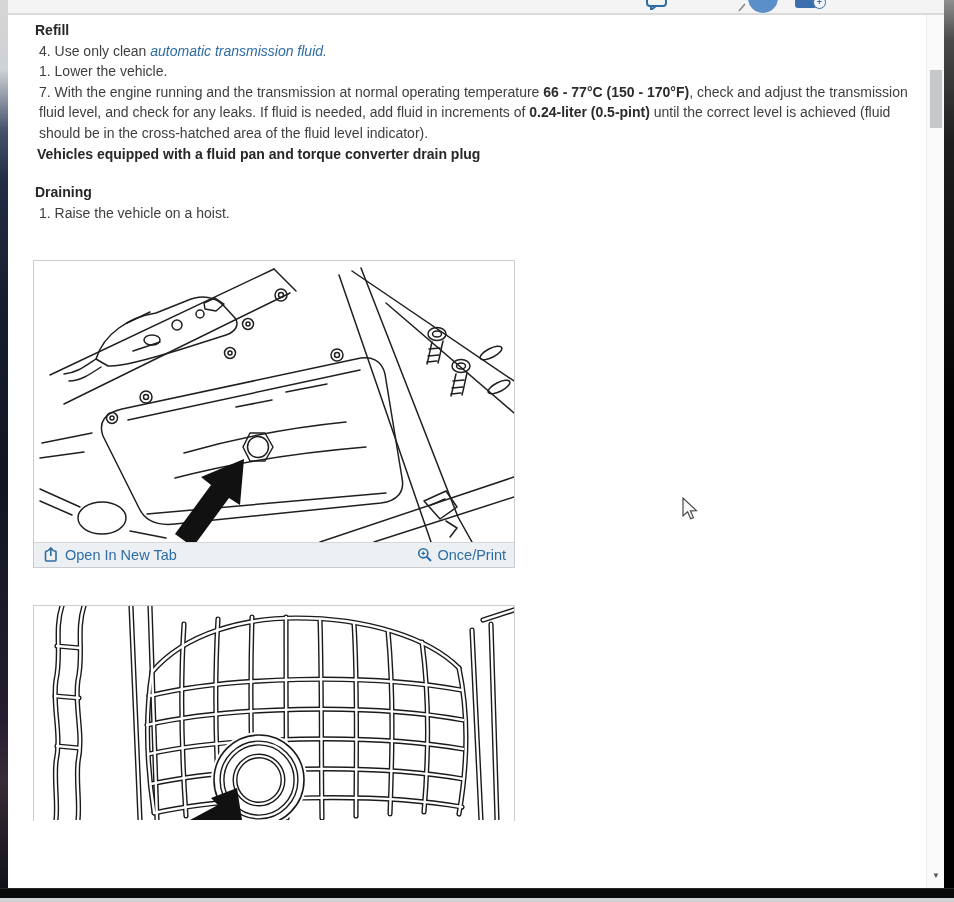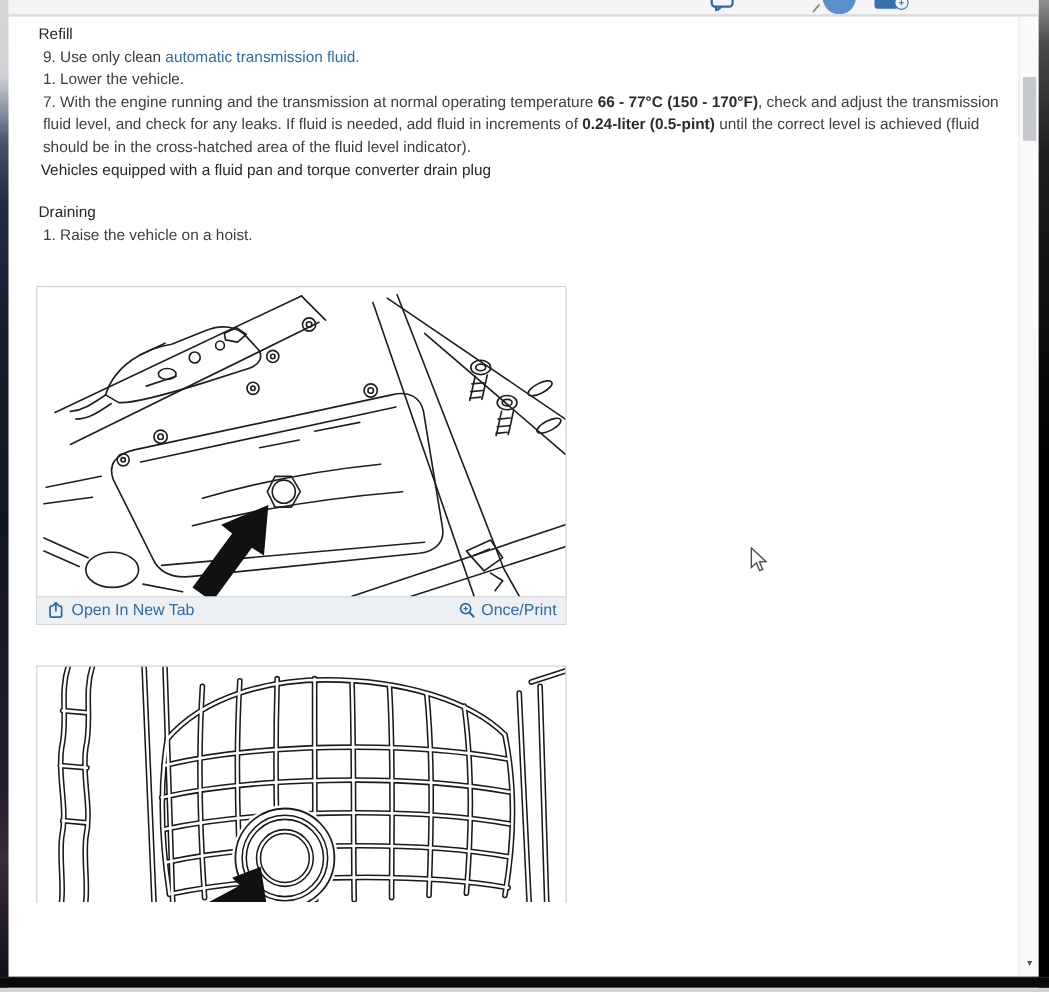--- a/index.html
+++ b/index.html
@@ -33,27 +33,27 @@
 
   
   .scrollbar { position:absolute; left:918px; top:0; width:18px; height:888px; background:#fafafa; border-left:1px solid #e9e9e9; z-index:5; }
   .sb-thumb { position:absolute; left:3px; top:70px; width:12px; height:58px; background:#c6c9cc; }
   .sb-up { position:absolute; left:0; top:-3px; width:18px; text-align:center; font-size:8px; color:#8a8a8a; }
   .sb-down { position:absolute; left:0; bottom:8px; width:18px; text-align:center; font-size:8px; color:#555; cursor:default; }
 
   
   .content { position:absolute; left:0; top:17px; width:918px; height:885px; background:#fff; padding:3px 10px 0 27px;
     font-size:14px; line-height:20.6px; color:#3e3e3e; }
-  .h { font-weight:normal; color:#272727; }
+  .h { font-weight:bold; color:#272727; }
   .h-draining { margin-top:18px; }
   .h-sub { padding-left:2px; }
   p.step { padding-left:4px; }
   p.step7 { padding-left:4px; width:874px; }
   b.meas { color:#2b2b2b; }
-  a.txtlink { color:#2e6da4; text-decoration:none; cursor:pointer; }
+  a.txtlink { color:#2e6da4; text-decoration:none; cursor:pointer;font-style:italic; }
 
   
   .figbox { width:482px; margin-left:-2px; border:1px solid #c9ccd0; background:#fff; }
   .figbox1 { margin-top:37px; }
   .figbox1 svg.draw { display:block; width:480px; height:281px; }
   .fig-footer { height:25px; background:#edf0f3; border-top:1px solid #d4d7da; display:flex; justify-content:space-between; padding:0 8px 0 10px; }
   .fig-link { display:flex; align-items:center; gap:5px; color:#2e6da4; font-size:14.5px; text-decoration:none; cursor:pointer; }
   .figbox2 { margin-top:37px; height:216px; border-bottom:none; overflow:hidden; }
   .figbox2 svg.draw { display:block; width:480px; height:214px; }
 
@@ -81,21 +81,21 @@
       </svg>
       <div class="tb-avatar"></div>
       <div class="tb-addimg"></div>
       <div class="tb-addimg-circle">+</div>
     </div>
 
     <div class="content">
 
       <div class="h">Refill</div>
 
-      <p class="step"><span>9. Use only clean </span><a class="txtlink">automatic transmission fluid.</a></p>
+      <p class="step"><span>4. Use only clean </span><a class="txtlink">automatic transmission fluid.</a></p>
 
 
       <p class="step">1. Lower the vehicle.</p>
 
       <p class="step7"><span>7. With the engine running and the transmission at normal operating temperature </span><b class="meas">66 - 77°C (150 - 170°F)</b><span>, check and adjust the transmission fluid level, and check for any leaks. If fluid is needed, add fluid in increments of </span><b class="meas">0.24-liter (0.5-pint)</b><span> until the correct level is achieved (fluid should be in the cross-hatched area of the fluid level indicator).</span></p>
 
       <div class="h h-sub">Vehicles equipped with a fluid pan and torque converter drain plug</div>
       <div class="h h-draining">Draining</div>
 
       <p class="step">1. Raise the vehicle on a hoist.</p>

